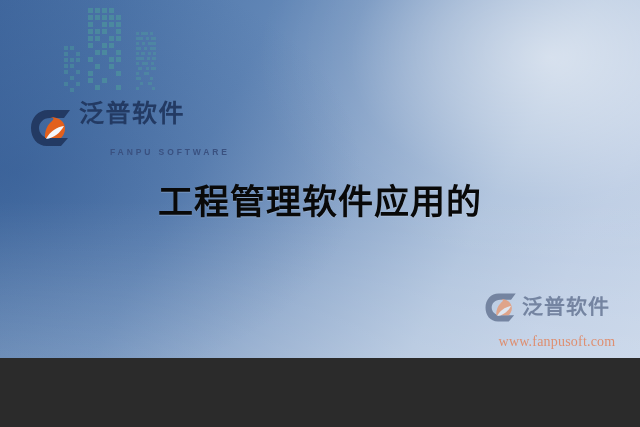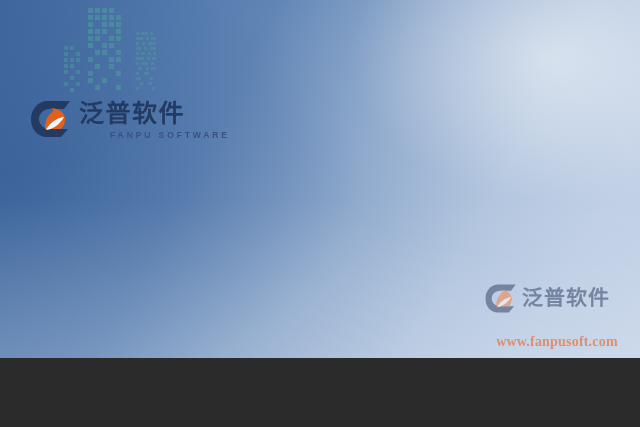--- a/index.html
+++ b/index.html
@@ -71,21 +71,21 @@
   .brand-mark svg{display:block;width:100%;height:100%;}
   .brand-words{display:flex;flex-direction:column;line-height:1;padding-top:2px;}
   .brand-cn{
     font-size:25px;
     font-weight:700;
     color:#233a63;
     letter-spacing:1.5px;
     font-family:"DejaVu Sans","Liberation Sans",sans-serif;
   }
   .brand-en{
-    margin-top:5px;
+    margin-top:22px;
     font-size:8.5px;
     font-weight:700;
     color:#3a5180;
     letter-spacing:2.9px;
     font-family:"Liberation Sans",sans-serif;
     padding-left:31px;
   }
 
   
   .headline{
@@ -121,24 +121,24 @@
   .wm-mark svg{display:block;width:100%;height:100%;}
   .wm-cn{
     font-size:21px;
     font-weight:700;
     color:#6f7f9c;
     letter-spacing:1px;
     line-height:1;
     font-family:"DejaVu Sans","Liberation Sans",sans-serif;
   }
   .wm-url{
-    margin-top:20px;
+    margin-top:11px;
     text-align:center;
     font-size:14px;
-    font-weight:700;
+    font-weight:400;
     color:#e08a68;
     letter-spacing:.2px;
     font-family:"Liberation Serif","DejaVu Serif",serif;
   }
 </style>
 </head>
 <body>
 
 <div class="banner">
 
@@ -257,20 +257,21 @@
         <path d="M16 31 C20 23 27 19 34 18 C30 25 24 30 16 31 Z" fill="#f4f7fb"></path>
       </svg>
     </span>
     <span class="brand-words">
       <span class="brand-cn">泛普软件</span>
       <span class="brand-en">FANPU SOFTWARE</span>
     </span>
   </div>
 
   <div class="headline">
+    <span class="ln">工程管理软件应用的</span>
   </div>
 
   <div class="watermark">
     <div class="wm-row">
       <span class="wm-mark">
         <svg viewBox="0 0 42 40" xmlns="http://www.w3.org/2000/svg">
           <path d="M18 2 H40 L34 10 H20 C13 10 9 15 9 20 C9 25 13 30 20 30 H38 L31 38 H17 C7 38 1 30 1 20 C1 10 8 2 18 2 Z" fill="#6f7f9c"></path>
           <path d="M20 9 C30 9 35 14 35 21 C35 25 33 28 31 30 L15 30 C15 30 14 21 20 15 C23 12 26 10 20 9 Z" fill="#e2a184"></path>
           <path d="M16 31 C20 23 27 19 34 18 C30 25 24 30 16 31 Z" fill="#e2e8f1"></path>
         </svg>

